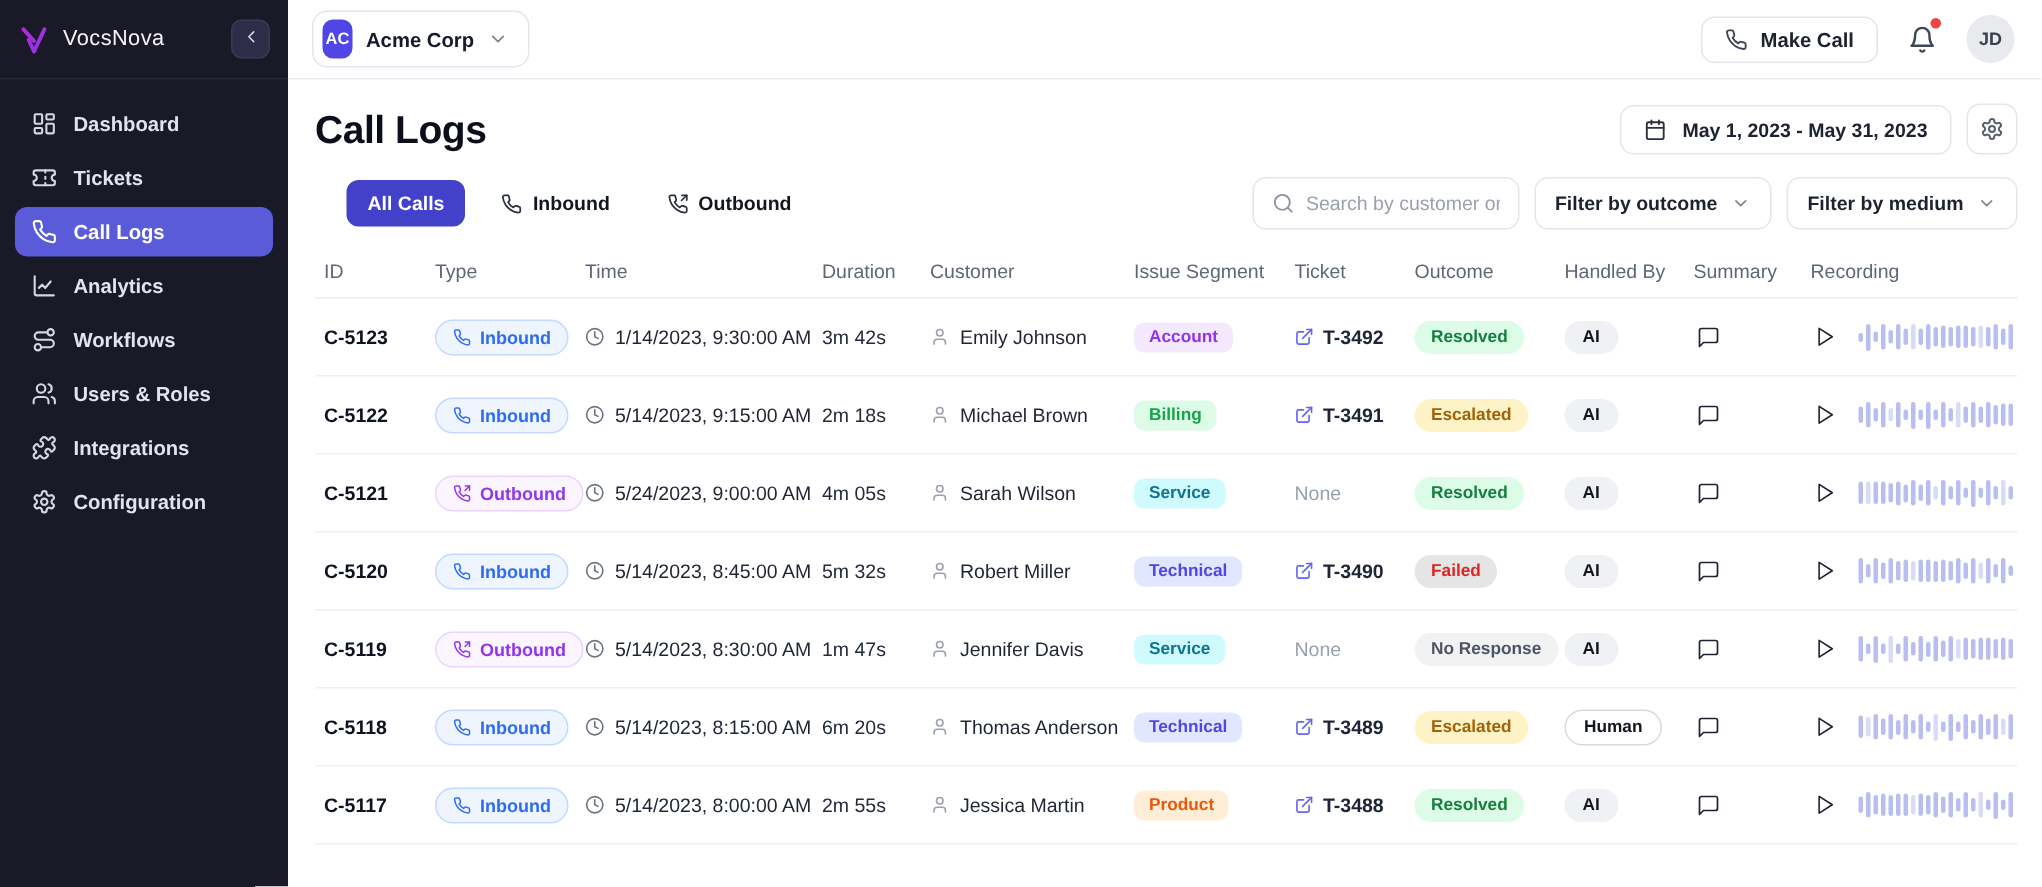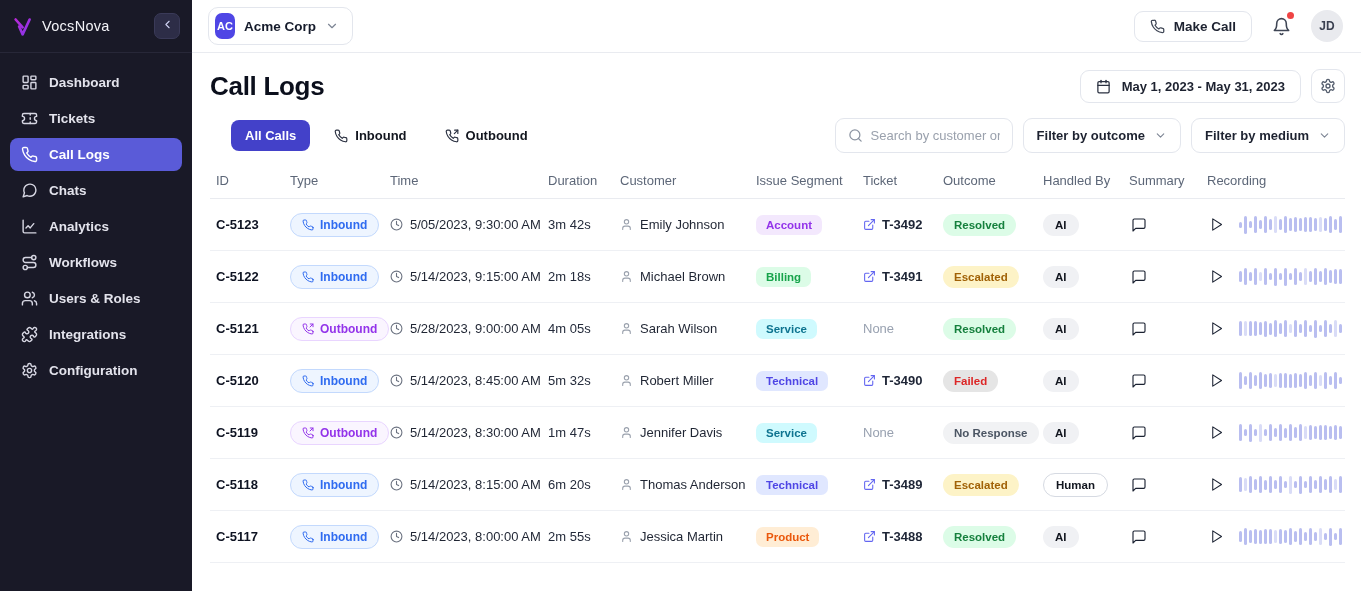--- a/index.html
+++ b/index.html
@@ -164,28 +164,20 @@
           </span>
           <span>Tickets</span>
         </div>
         <div class="nav-item active">
           <span class="ic">
             <svg width="17" height="17" viewBox="0 0 24 24" fill="none" stroke="currentColor" stroke-width="2" stroke-linecap="round" stroke-linejoin="round">
               <path d="M22 16.92v3a2 2 0 0 1-2.18 2 19.79 19.79 0 0 1-8.63-3.07 19.5 19.5 0 0 1-6-6A19.79 19.79 0 0 1 2.12 4.18 2 2 0 0 1 4.11 2h3a2 2 0 0 1 2 1.72 12.84 12.84 0 0 0 .7 2.81 2 2 0 0 1-.45 2.11L8.09 9.91a16 16 0 0 0 6 6l1.27-1.27a2 2 0 0 1 2.11-.45 12.84 12.84 0 0 0 2.81.7A2 2 0 0 1 22 16.92z"></path>
             </svg>
           </span>
           <span>Call Logs</span>
-        </div>
-        <div class="nav-item">
-          <span class="ic">
-            <svg width="17" height="17" viewBox="0 0 24 24" fill="none" stroke="currentColor" stroke-width="2" stroke-linecap="round" stroke-linejoin="round">
-              <path d="M21 11.5a8.38 8.38 0 0 1-.9 3.8 8.5 8.5 0 0 1-7.6 4.7 8.38 8.38 0 0 1-3.8-.9L3 21l1.9-5.7a8.38 8.38 0 0 1-.9-3.8 8.5 8.5 0 0 1 4.7-7.6 8.38 8.38 0 0 1 3.8-.9h.5a8.48 8.48 0 0 1 8 8v.5z"></path>
-            </svg>
-          </span>
-          <span>Chats</span>
         </div>
         <div class="nav-item">
           <span class="ic">
             <svg width="17" height="17" viewBox="0 0 24 24" fill="none" stroke="currentColor" stroke-width="2" stroke-linecap="round" stroke-linejoin="round">
               <path d="M3 3v16a2 2 0 0 0 2 2h16"></path>
               <path d="m7 14 3-3 3 3 5-6"></path>
             </svg>
           </span>
           <span>Analytics</span>
         </div>
@@ -369,21 +361,21 @@
                   </span>
                   <span>Inbound</span>
                 </span></div>
               <div class="cell-time">
                 <span class="ic">
                   <svg width="13" height="13" viewBox="0 0 24 24" fill="none" stroke="currentColor" stroke-width="2" stroke-linecap="round" stroke-linejoin="round">
                     <circle cx="12" cy="12" r="10"></circle>
                     <polyline points="12 6 12 12 16 14"></polyline>
                   </svg>
                 </span>
-                <span>5/05/2023, 9:30:00 AM</span>
+                <span>1/14/2023, 9:30:00 AM</span>
               </div>
               <div class="cell-duration">3m 42s</div>
               <div class="cell-customer">
                 <span class="ic">
                   <svg width="13" height="13" viewBox="0 0 24 24" fill="none" stroke="currentColor" stroke-width="2" stroke-linecap="round" stroke-linejoin="round">
                     <path d="M19 21v-2a4 4 0 0 0-4-4H9a4 4 0 0 0-4 4v2"></path>
                     <circle cx="12" cy="7" r="4"></circle>
                   </svg>
                 </span>
                 <span>Emily Johnson</span>
@@ -539,21 +531,21 @@
                   </span>
                   <span>Outbound</span>
                 </span></div>
               <div class="cell-time">
                 <span class="ic">
                   <svg width="13" height="13" viewBox="0 0 24 24" fill="none" stroke="currentColor" stroke-width="2" stroke-linecap="round" stroke-linejoin="round">
                     <circle cx="12" cy="12" r="10"></circle>
                     <polyline points="12 6 12 12 16 14"></polyline>
                   </svg>
                 </span>
-                <span>5/28/2023, 9:00:00 AM</span>
+                <span>5/24/2023, 9:00:00 AM</span>
               </div>
               <div class="cell-duration">4m 05s</div>
               <div class="cell-customer">
                 <span class="ic">
                   <svg width="13" height="13" viewBox="0 0 24 24" fill="none" stroke="currentColor" stroke-width="2" stroke-linecap="round" stroke-linejoin="round">
                     <path d="M19 21v-2a4 4 0 0 0-4-4H9a4 4 0 0 0-4 4v2"></path>
                     <circle cx="12" cy="7" r="4"></circle>
                   </svg>
                 </span>
                 <span>Sarah Wilson</span>

